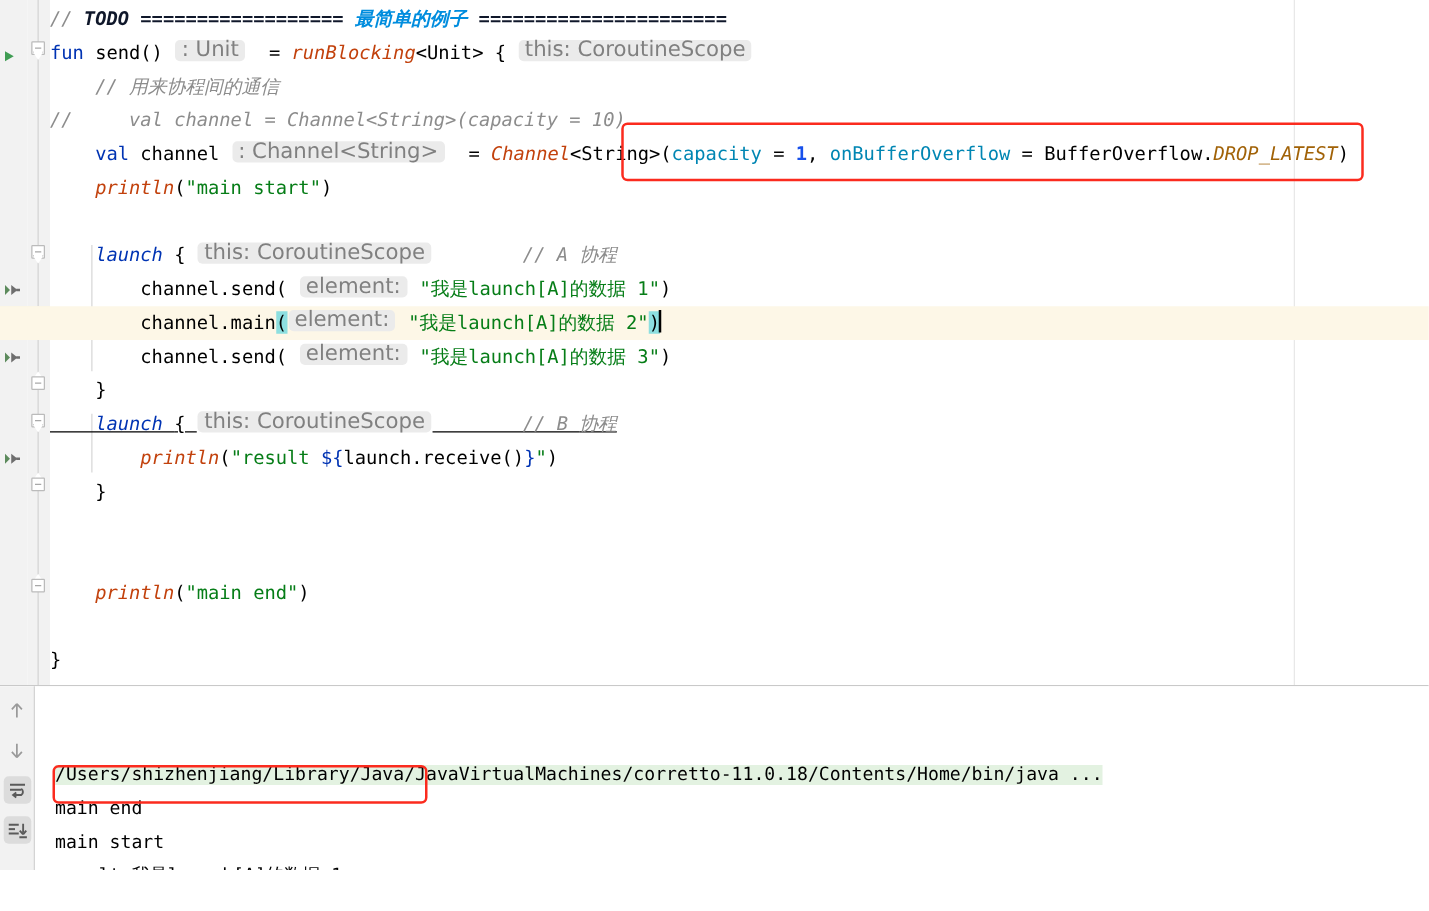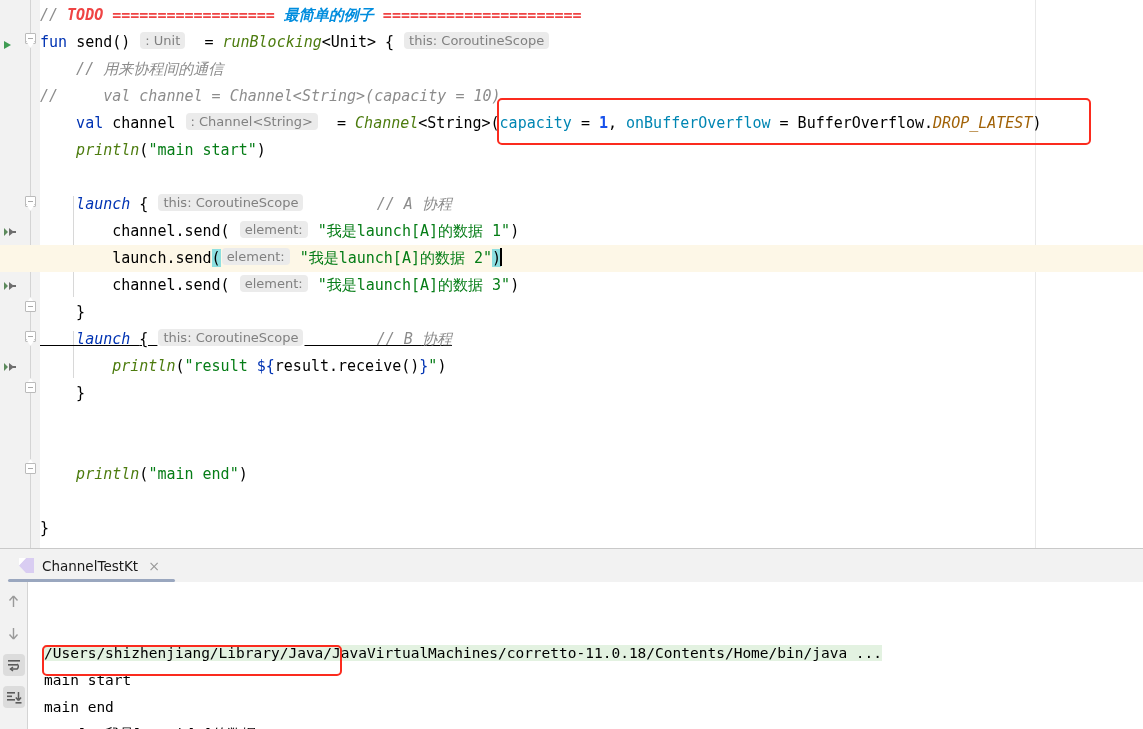--- a/index.html
+++ b/index.html
@@ -81,40 +81,40 @@
   }
   .hl-strip-gutter {
     position: absolute;
     left: 0; width: 40px; height: 27px;
     background: #f4eedf;
   }
 
   
   .kw      { color: #0033b3; }
   .kw-i    { color: #0033b3; font-style: italic; }
-  .fn-i    { color: #4d7c0f; font-style: italic; }
+  .fn-i    { color: #c2410c; font-style: italic; }
   .str     { color: #067d17; }
   .num     { color: #1750eb; font-weight: bold; }
   .cmt     { color: #8c8c8c; font-style: italic; }
-  .todo    { color: #ef4444; font-style: italic; font-weight: bold; }
+  .todo    { color: #0f172a; font-style: italic; font-weight: bold; }
   .todo-cn { color: #008dde; font-style: italic; font-weight: bold; font-family: "DejaVu Sans", sans-serif; }
   .named   { color: #0086b3; }
   .enumv   { color: #a16207; font-style: italic; }
   .plain   { color: #000000; }
   .tmpl    { color: #0033b3; }
   .cn      { font-family: "DejaVu Sans", sans-serif; }
 
   
   .hint {
     display: inline-block;
     background: #ebebeb;
     color: #808080;
     border-radius: 4px;
     font-family: "DejaVu Sans", sans-serif;
-    font-size: 13px;
+    font-size: 17px;
     line-height: 17px;
     padding: 0 5px;
     vertical-align: 2px;
     margin: 0 1px;
   }
 
   
   .selbox {
     background: #8ddfe0;
   }
@@ -376,52 +376,39 @@
       <div id="code-lines">
           <div class="line" style="top: 2px;"><span class="cmt">// </span><span class="todo">TODO </span><span class="todo">================== </span><span class="todo-cn">最简单的例子</span><span class="todo"> ======================</span></div>
           <div class="line" style="top: 29px;"><span class="kw">fun </span><span class="plain">send() </span><span class="hint">: Unit</span><span class="plain">  = </span><span class="fn-i">runBlocking</span><span class="plain">&lt;Unit&gt; { </span><span class="hint">this: CoroutineScope</span></div>
           <div class="line" style="top: 56px;"><span class="cmt">    // </span><span class="cmt cn">用来协程间的通信</span></div>
           <div class="line" style="top: 83px;"><span class="cmt">//     val channel = Channel&lt;String&gt;(capacity = 10)</span></div>
           <div class="line" style="top: 110px;"><span class="kw">    val </span><span class="plain">channel </span><span class="hint">: Channel&lt;String&gt;</span><span class="plain">  = </span><span class="fn-i">Channel</span><span class="plain">&lt;String&gt;(</span><span class="named">capacity </span><span class="plain">= </span><span class="num">1</span><span class="plain">, </span><span class="named">onBufferOverflow </span><span class="plain">= BufferOverflow.</span><span class="enumv">DROP_LATEST</span><span class="plain">)</span></div>
           <div class="line" style="top: 137px;"><span class="fn-i">    println</span><span class="plain">(</span><span class="str">"main start"</span><span class="plain">)</span></div>
           <div class="line" style="top: 164px;"></div>
           <div class="line" style="top: 191px; text-align: right;"><span class="kw-i">    launch </span><span class="plain">{ </span><span class="hint">this: CoroutineScope</span><span class="cmt">        // A </span><span class="cmt cn">协程</span></div>
           <div class="line" style="top: 218px;"><span class="plain">        channel.send( </span><span class="hint">element:</span><span class="str"> "</span><span class="str cn">我是</span><span class="str">launch[A]</span><span class="str cn">的数据</span><span class="str"> 1"</span><span class="plain">)</span></div>
-          <div class="line hl" style="top: 245px;"><span class="plain">        launch.send</span><span class="plain selbox">(</span><span class="hint">element:</span><span class="str"> "</span><span class="str cn">我是</span><span class="str">launch[A]</span><span class="str cn">的数据</span><span class="str"> 2"</span><span class="plain selbox">)</span><span class="caret"></span></div>
+          <div class="line hl" style="top: 245px;"><span class="plain">        channel.main</span><span class="plain selbox">(</span><span class="hint">element:</span><span class="str"> "</span><span class="str cn">我是</span><span class="str">launch[A]</span><span class="str cn">的数据</span><span class="str"> 2"</span><span class="plain selbox">)</span><span class="caret"></span></div>
           <div class="line" style="top: 272px;"><span class="plain">        channel.send( </span><span class="hint">element:</span><span class="str"> "</span><span class="str cn">我是</span><span class="str">launch[A]</span><span class="str cn">的数据</span><span class="str"> 3"</span><span class="plain">)</span></div>
           <div class="line" style="top: 299px;"><span class="plain">    }</span></div>
           <div class="line" style="top: 326px; text-decoration: underline;"><span class="kw-i">    launch </span><span class="plain">{ </span><span class="hint">this: CoroutineScope</span><span class="cmt">        // B </span><span class="cmt cn">协程</span></div>
-          <div class="line" style="top: 353px;"><span class="fn-i">        println</span><span class="plain">(</span><span class="str">"result </span><span class="tmpl">${</span><span class="plain">result.receive()</span><span class="tmpl">}</span><span class="str">"</span><span class="plain">)</span></div>
+          <div class="line" style="top: 353px;"><span class="fn-i">        println</span><span class="plain">(</span><span class="str">"result </span><span class="tmpl">${</span><span class="plain">launch.receive()</span><span class="tmpl">}</span><span class="str">"</span><span class="plain">)</span></div>
           <div class="line" style="top: 380px;"><span class="plain">    }</span></div>
           <div class="line" style="top: 407px;"></div>
           <div class="line" style="top: 434px;"></div>
           <div class="line" style="top: 461px;"><span class="fn-i">    println</span><span class="plain">(</span><span class="str">"main end"</span><span class="plain">)</span></div>
           <div class="line" style="top: 488px;"></div>
           <div class="line" style="top: 515px;"><span class="plain">}</span></div>
         </div>
     </div>
 
     <div class="redbox" style="left:497px; top:98px; width:594px; height:47px;"></div>
   </div>
 
   <div class="runpanel">
 
-    <div class="tabbar">
-      <div class="tab">
-        <span class="ktlogo">
-          <svg width="17" height="17" viewBox="0 0 17 17">
-            <path d="M16 1 L16 16 L8 16 L1 8.5 L8 1 Z" fill="#d9cdf2"></path>
-            <path d="M1 1 L8 1 L1 8.5 Z" fill="#ffffff"></path>
-          </svg>
-        </span>
-        <span>ChannelTestKt</span>
-        <span class="tab-close">×</span>
-      </div>
-      <div class="tab-underline"></div>
-    </div>
 
     <div class="console-body">
       <div class="console-toolbar">
         <div class="ctool">
           <svg width="15" height="15" viewBox="0 0 15 15">
             <path d="M7.5 2 L7.5 13 M7.5 2 L3.5 6.5 M7.5 2 L11.5 6.5" stroke="#9a9a9a" stroke-width="1.4" fill="none"></path>
           </svg>
         </div>
         <div class="ctool">
           <svg width="15" height="15" viewBox="0 0 15 15">
@@ -441,18 +428,18 @@
             <rect x="1" y="3" width="8" height="1.6" fill="#5a5a5a"></rect>
             <rect x="1" y="6.5" width="5" height="1.6" fill="#5a5a5a"></rect>
             <rect x="1" y="10" width="8" height="1.6" fill="#5a5a5a"></rect>
             <path d="M12.5 3 L12.5 10 M12.5 11.5 L9.8 8.5 M12.5 11.5 L15 8.5" stroke="#5a5a5a" stroke-width="1.5" fill="none"></path>
             <rect x="9.5" y="13" width="6" height="1.6" fill="#5a5a5a"></rect>
           </svg>
         </div>
       </div>
 
       <div class="console-out">
-        <div id="console-lines"><div class="cline"><span class="cmdline">/Users/shizhenjiang/Library/Java/JavaVirtualMachines/corretto-11.0.18/Contents/Home/bin/java ...</span></div><div class="cline"><span>main start</span></div><div class="cline"><span>main end</span></div><div class="cline"><span>result 我是launch[A]的数据 1</span></div></div>
+        <div id="console-lines"><div class="cline"><span class="cmdline">/Users/shizhenjiang/Library/Java/JavaVirtualMachines/corretto-11.0.18/Contents/Home/bin/java ...</span></div><div class="cline"><span>main end</span></div><div class="cline"><span>main start</span></div><div class="cline"><span>result 我是launch[A]的数据 1</span></div></div>
         <div class="redbox" style="left:14px; top:63px; width:300px; height:31px;"></div>
       </div>
     </div>
   </div>
 </div>
 
 </body></html>

